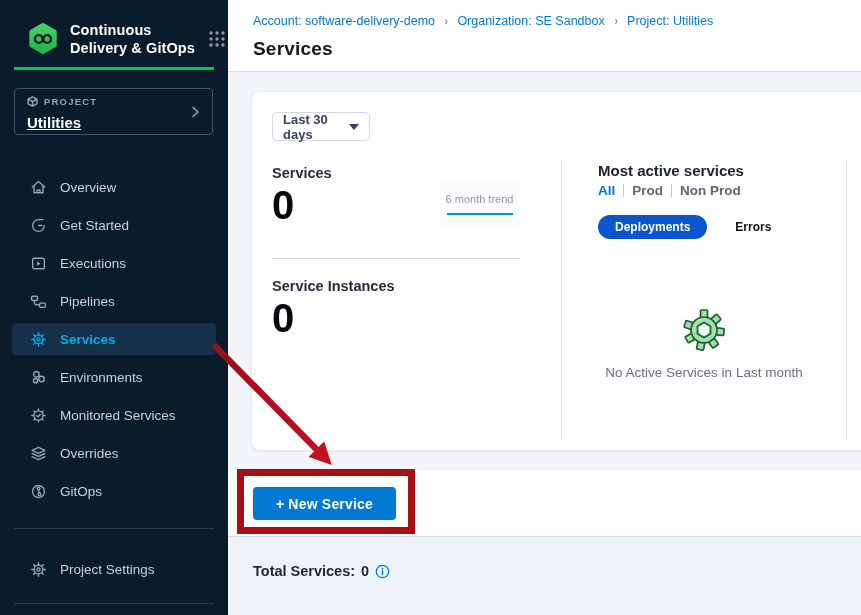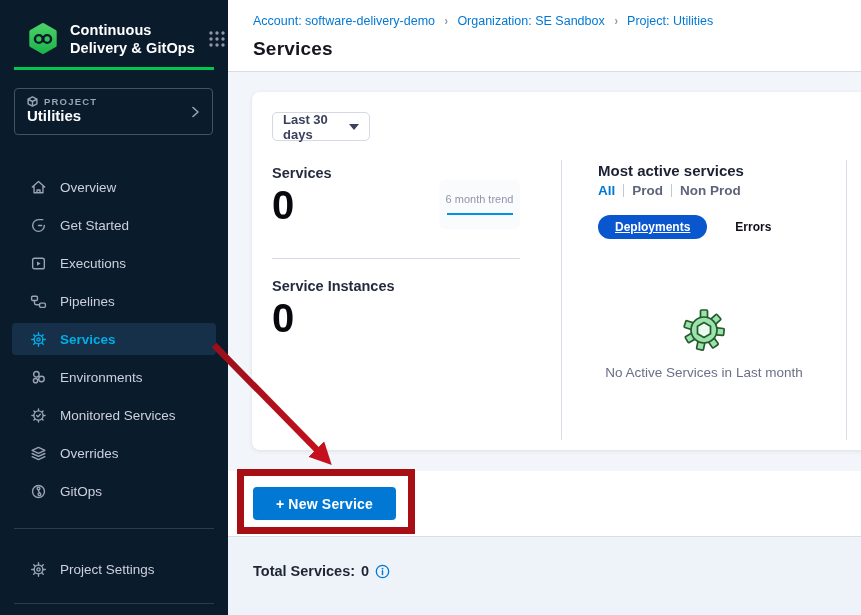--- a/index.html
+++ b/index.html
@@ -20,21 +20,21 @@
   .logo { width:34px; height:34px; flex:0 0 34px; }
   .brand-title { margin-left:10px; font-size:14.5px; font-weight:700; color:#ffffff; line-height:1.25; letter-spacing:.1px; }
   .grid-icon { margin-left:auto; width:18px; height:18px; cursor:pointer; }
   .green-rule { position:absolute; top:67px; left:14px; width:200px; height:3px; background:#00c750; }
 
   .project-box {
     position:absolute; top:88px; left:14px; width:199px; height:47px;
     border:1px solid #41536a; border-radius:4px; padding:7px 12px; cursor:pointer;
   }
   .proj-row1 { display:flex; align-items:center; gap:6px; font-size:9.5px; font-weight:700; letter-spacing:1.2px; color:#9aa3b4; }
-  .proj-name { margin-top:0; font-size:15px; font-weight:600; color:#fbfcfe; }
+  .proj-name { margin-top:7px; font-size:15px; font-weight:600; color:#fbfcfe;text-decoration:underline; }
   .proj-chevron { position:absolute; right:11px; top:16px; }
 
   .nav { position:absolute; top:168px; left:12px; width:204px; }
   .nav-item {
     display:flex; align-items:center; height:38px; padding:0 18px; gap:13px;
     font-size:13.5px; color:#cdd0dc; border-radius:4px; cursor:pointer; white-space:nowrap;
   }
   .nav-item .nicon { width:17px; height:17px; flex:0 0 17px; color:#9aa3b4; display:flex; align-items:center; justify-content:center; }
   .nav-item.active { background:#16304a; color:#00ade4; font-weight:700; height:32px; margin:3px 0; }
   .nav-item.active .nicon { color:#00ade4; }
@@ -80,21 +80,21 @@
   .v-div { position:absolute; top:68px; height:280px; width:1px; background:#d9dce6; }
   .vd1 { left:309px; } .vd2 { left:594px; }
 
   .right-col { position:absolute; left:310px; top:70px; width:284px; height:278px; }
   .ma-title { margin:0; padding-left:36px; font-size:15px; font-weight:700; color:#1c2233; }
   .ma-filters { padding-left:36px; margin-top:4px; display:flex; align-items:center; font-size:13.5px; font-weight:600; color:#5f6379; }
   .ma-filters .f { cursor:pointer; }
   .ma-filters .f.active { color:#0278d5; }
   .f-sep { width:1px; height:13px; background:#c3c6d4; margin:0 8px; }
   .toggle-row { padding-left:36px; margin-top:17px; display:flex; align-items:center; gap:28px; }
-  .pill { background:#0a56cf; color:#fff; border:none; border-radius:12px; padding:5px 17px; font-size:12px; font-weight:700; cursor:pointer; font-family:inherit;text-decoration:underline; }
+  .pill { background:#0a56cf; color:#fff; border:none; border-radius:12px; padding:5px 17px; font-size:12px; font-weight:700; cursor:pointer; font-family:inherit; }
   .toggle-off { background:none; border:none; font-size:12px; font-weight:700; color:#0e0f1a; cursor:pointer; font-family:inherit; padding:0; }
   .empty-state { position:absolute; left:0; right:0; top:146px; text-align:center; }
   .empty-msg { margin-top:9px; font-size:13.5px; color:#6b6f87; }
 
   
   .toolbar {
     position:absolute; left:228px; top:471px; width:747px; height:66px;
     background:#ffffff; border-bottom:1px solid #d9dce6;
   }
   .new-service {

